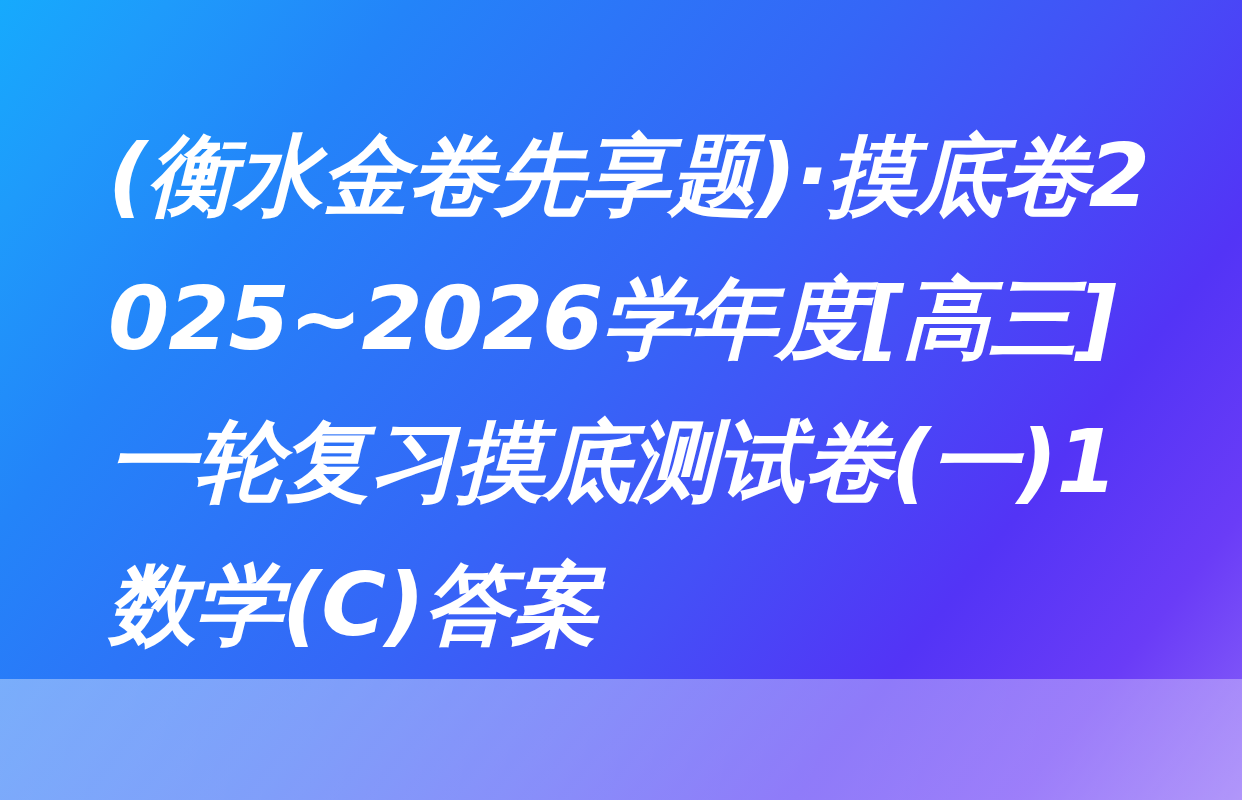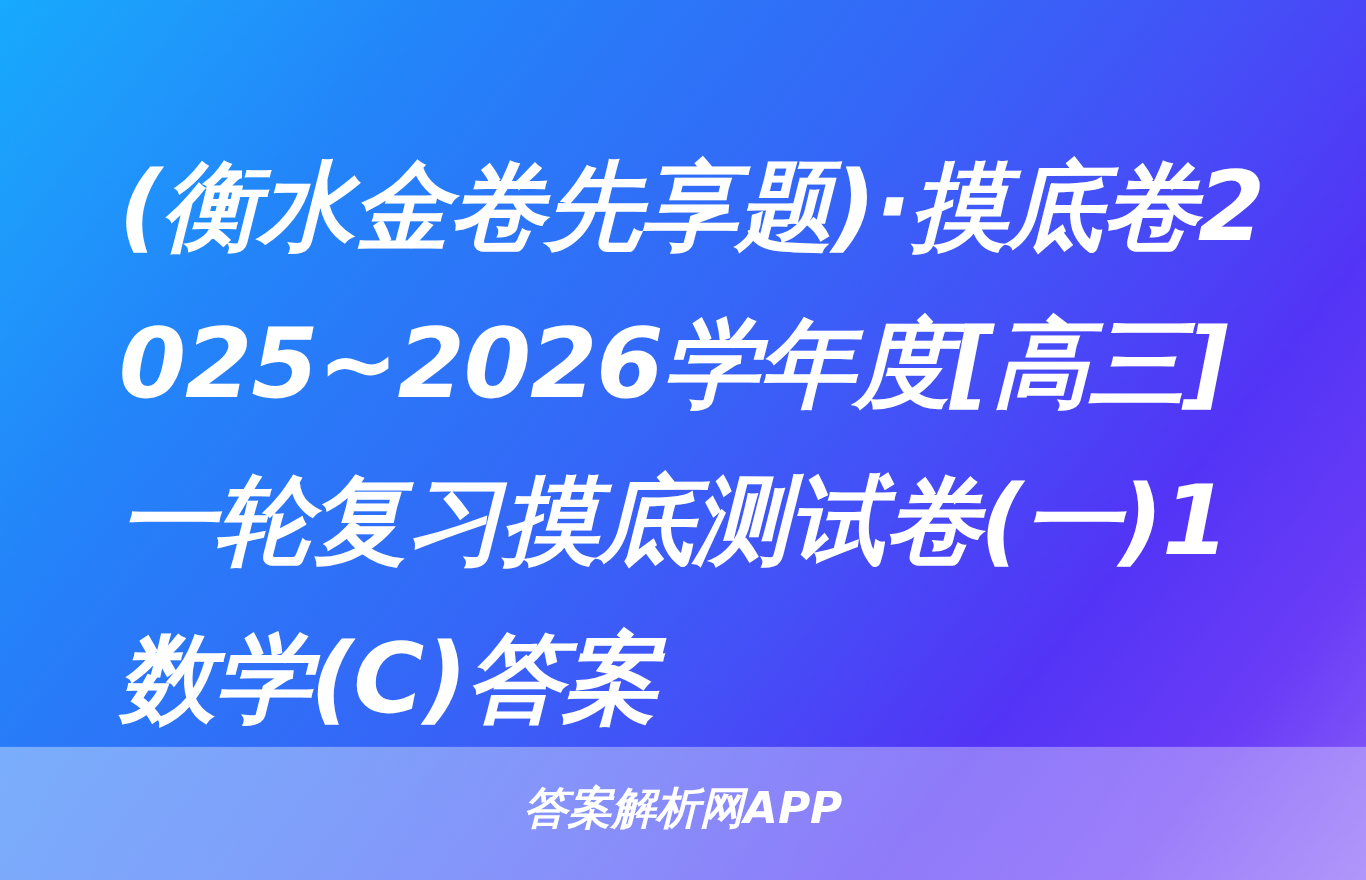--- a/index.html
+++ b/index.html
@@ -49,21 +49,21 @@
     background: linear-gradient(100deg,
         rgba(255,255,255,0.38) 0%,
         rgba(255,255,255,0.36) 45%,
         rgba(255,255,255,0.33) 100%);
   }
 
   
   .title-block {
     position: absolute;
     left: 108px;
-    top: 116px;
+    top: 104px;
     width: 1056px;
     height: 560px;
   }
 
   .title-text {
     margin: 0;
     color: #ffffff;
     font-family: "DejaVu Sans", "Liberation Sans", sans-serif;
     font-size: 88px;
     font-weight: 700;
@@ -102,17 +102,14 @@
 <div class="card">
 
   <div class="bg-gradient"></div>
 
   <div class="footer-band"></div>
 
   <div class="title-block">
     <p class="title-text">(衡水金卷先享题)·摸底卷2025~2026学年度[高三]一轮复习摸底测试卷(一)1数学(C)答案</p>
   </div>
 
-  <div class="watermark">
-    <span class="watermark-text">答案解析网APP</span>
-  </div>
 
 </div>
 
 </body></html>

